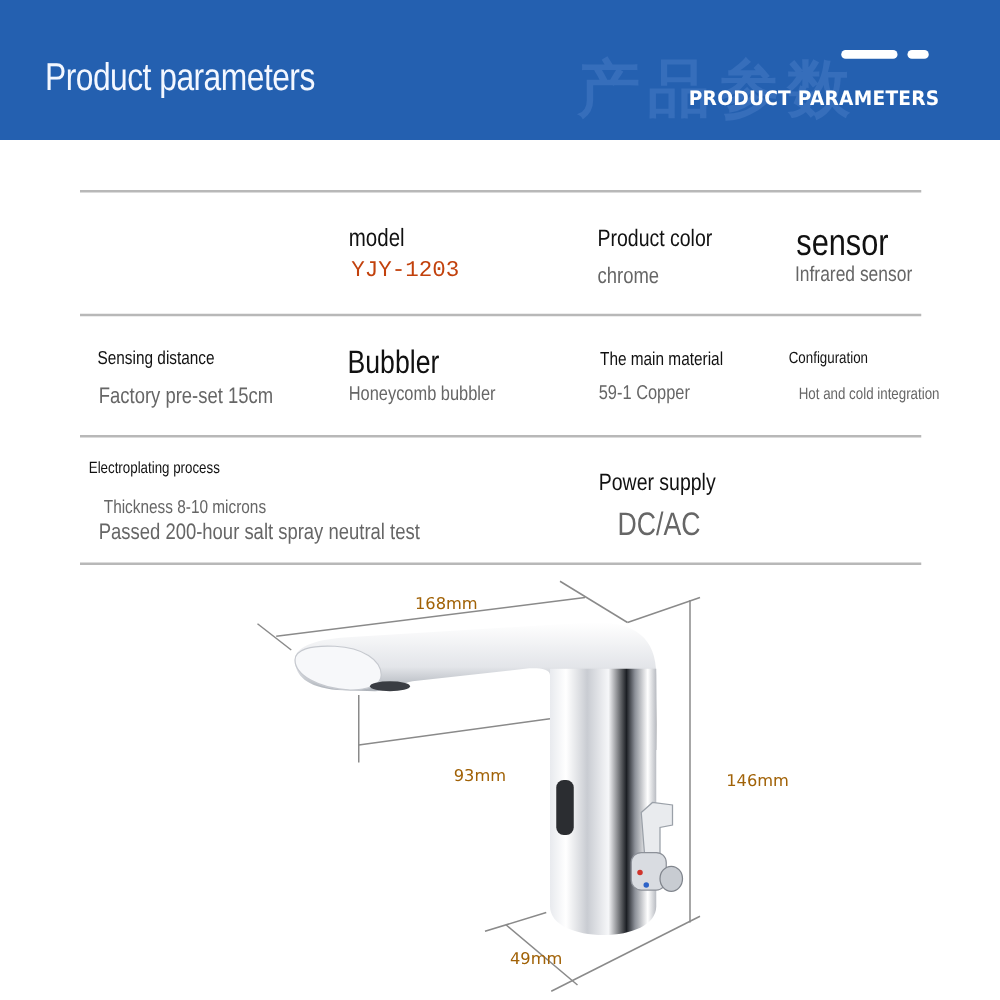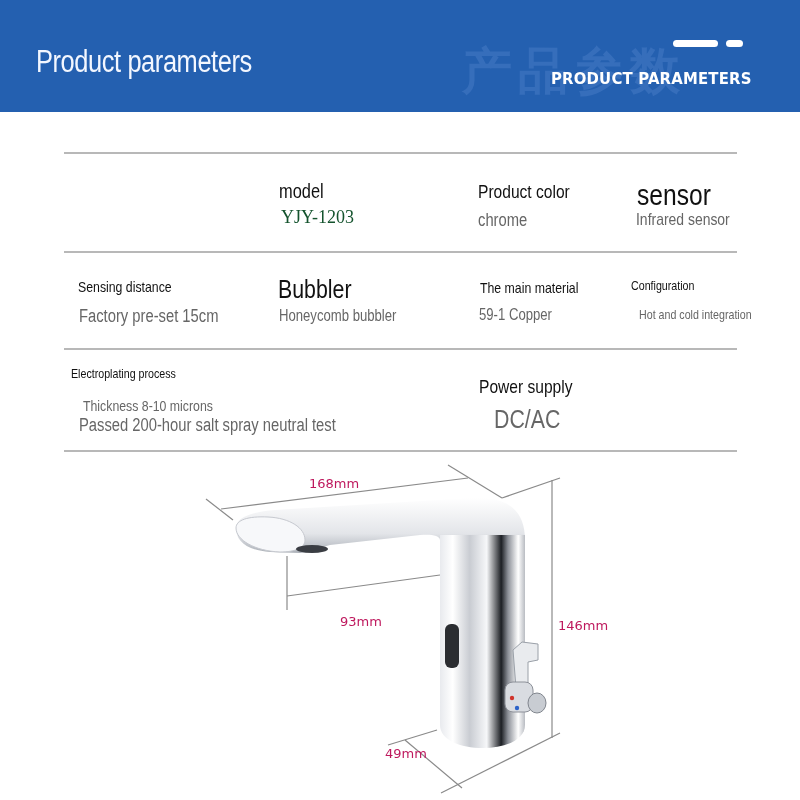--- a/index.html
+++ b/index.html
@@ -40,25 +40,25 @@
 
     .cell { position: absolute; white-space: nowrap; }
     .lbl {
       color: #111111; font-family: "Liberation Sans Narrow", "Liberation Sans", sans-serif;
       transform: scaleX(0.82); transform-origin: left center;
     }
     .val {
       color: #666666; font-family: "Liberation Sans Narrow", "Liberation Sans", sans-serif;
       transform: scaleX(0.82); transform-origin: left center;
     }
-    .mono-val { color: #14532d; font-family: Liberation Serif, serif; }
+    .mono-val { color: #c2410c; font-family: Liberation Mono, monospace; }
 
     .diagram { position: absolute; left: 190px; top: 458px; width: 440px; height: 342px; }
     .dim-label {
-      position: absolute; font-family: "DejaVu Sans", sans-serif; font-size: 13px; color: #be185d;
+      position: absolute; font-family: "DejaVu Sans", sans-serif; font-size: 13px; color: #a16207; margin-left: 23px;
     }
   </style>
 </head>
 <body>
 
 <div class="header">
   <div class="watermark">产品参数</div>
   <div class="title">Product parameters</div>
   <div class="pill long"></div>
   <div class="pill short"></div>
@@ -160,14 +160,14 @@
     <path d="M513 650 L522 642 L538 644 L538 660 L528 662 L528 688 L516 688 Z" fill="#e9ebee" stroke="#9aa0a8" stroke-width="1"></path>
     <rect x="505" y="682" width="28" height="30" rx="8" fill="#d9dce1" stroke="#8c9098" stroke-width="1"></rect>
     <ellipse cx="537" cy="703" rx="9" ry="10" fill="#c8ccd2" stroke="#80858d" stroke-width="1"></ellipse>
     <circle cx="512" cy="698" r="2.2" fill="#d0342c"></circle>
     <circle cx="517" cy="708" r="2.2" fill="#2d63c8"></circle>
   </svg>
 
   <div class="dim-label" style="left:119px; top:18px;">168mm</div>
   <div class="dim-label" style="left:150px; top:156px;">93mm</div>
   <div class="dim-label" style="left:368px; top:160px;">146mm</div>
-  <div class="dim-label" style="left:195px; top:288px;">49mm</div>
+  <div class="dim-label" style="left:195px; top:302px;">49mm</div>
 </div>
 
 </body></html>

